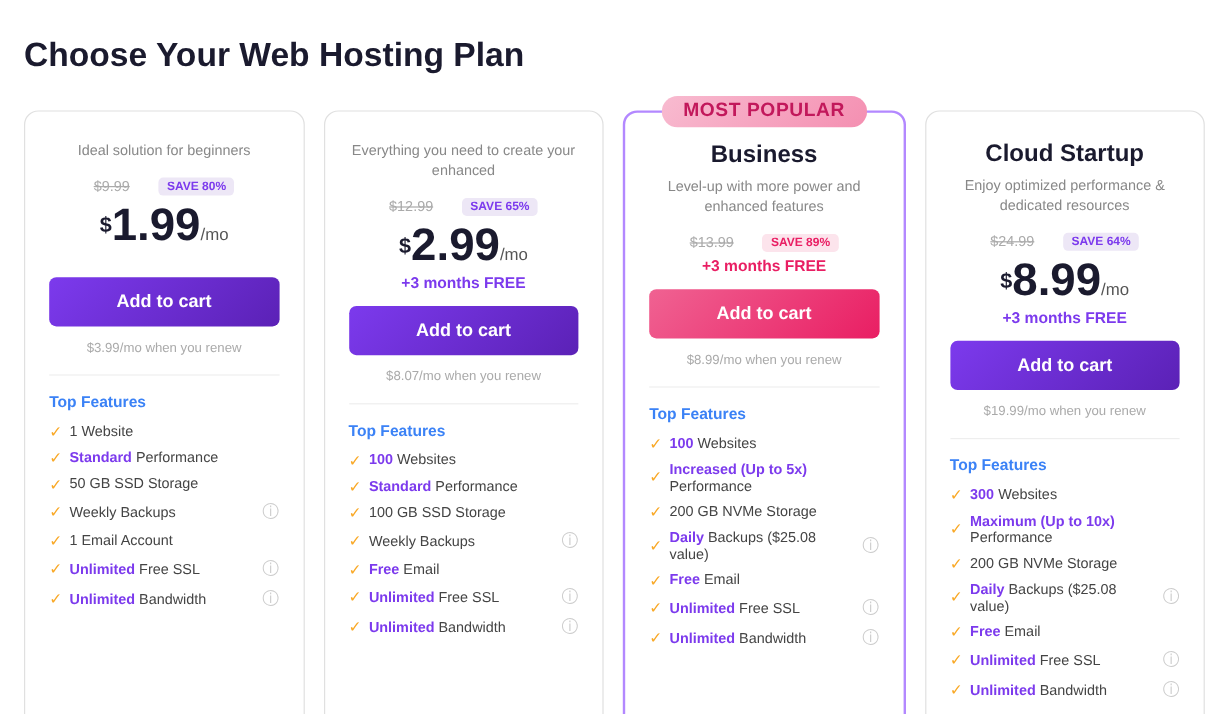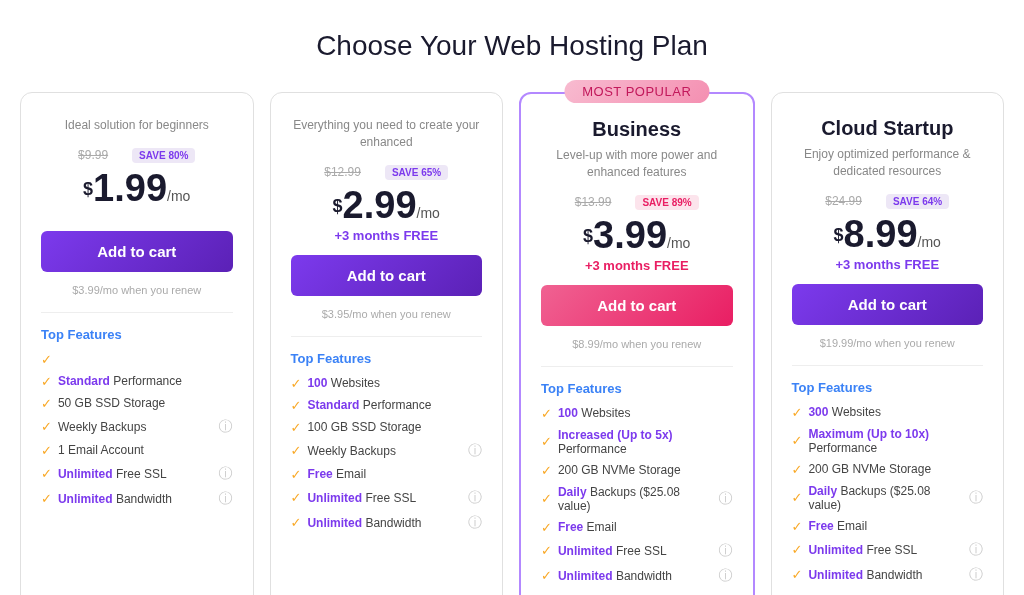--- a/index.html
+++ b/index.html
@@ -3,23 +3,23 @@
   <meta charset="utf-8">
   <style>
     * { box-sizing: border-box; margin: 0; padding: 0; }
     body {
       font-family: 'Segoe UI', Arial, sans-serif;
       background: #fff;
       padding: 30px 20px;
       color: #333;
     }
     h1 {
-      text-align: center;
+      text-align: left;
       font-size: 28px;
-      font-weight: 400;
+      font-weight: 700;
       color: #1a1a2e;
       margin-bottom: 30px;
     }
     .plans-container {
       display: flex;
       justify-content: center;
       gap: 16px;
       max-width: 1000px;
       margin: 0 auto;
     }
@@ -35,22 +35,22 @@
     .plan-card.popular {
       border: 2px solid #b388ff;
     }
     .most-popular-badge {
       position: absolute;
       top: -14px;
       left: 50%;
       transform: translateX(-50%);
       background: linear-gradient(135deg, #f8bbd0, #f48fb1);
       color: #c2185b;
-      font-size: 13px;
-      font-weight: 400;
+      font-size: 16px;
+      font-weight: 700;
       padding: 4px 18px;
       border-radius: 20px;
       white-space: nowrap;
       letter-spacing: 0.5px;
     }
     .plan-name {
       font-size: 20px;
       font-weight: 700;
       color: #1a1a2e;
       text-align: center;
@@ -202,20 +202,21 @@
     <span class="dollar">$</span><span class="amount">1.99</span><span class="per">/mo</span>
   </div>
       <div style="height:20px"></div>
       <button class="add-to-cart-btn btn-purple">Add to cart</button>
       <div class="renew-note">$3.99/mo when you renew</div>
       <hr class="divider">
       <div class="top-features-title">Top Features</div>
       <ul class="feature-list">
         <li>
       <span class="check">✓</span>
+      <span class="feature-text">1 Website</span>
 
     </li>
         <li>
       <span class="check">✓</span>
       <span class="feature-text"><b>Standard</b> Performance</span>
 
     </li>
         <li>
       <span class="check">✓</span>
       <span class="feature-text">50 GB SSD Storage</span>
@@ -247,21 +248,21 @@
       <div class="plan-desc">Everything you need to create your enhanced</div>
       <div class="price-row">
     <span class="original-price">$12.99</span>
     <span class="save-badge purple">SAVE 65%</span>
   </div>
       <div class="main-price">
     <span class="dollar">$</span><span class="amount">2.99</span><span class="per">/mo</span>
   </div>
       <div class="free-months ">+3 months FREE</div>
       <button class="add-to-cart-btn btn-purple">Add to cart</button>
-      <div class="renew-note">$3.95/mo when you renew</div>
+      <div class="renew-note">$8.07/mo when you renew</div>
       <hr class="divider">
       <div class="top-features-title">Top Features</div>
       <ul class="feature-list">
         <li>
       <span class="check">✓</span>
       <span class="feature-text"><b>100</b> Websites</span>
 
     </li>
         <li>
       <span class="check">✓</span>
@@ -296,23 +297,20 @@
       </ul>
     </div>
     <div class="plan-card popular">
       <div class="most-popular-badge">MOST POPULAR</div>
       <div class="plan-name">Business</div>
       <div class="plan-desc">Level-up with more power and enhanced features</div>
       <div class="price-row">
     <span class="original-price">$13.99</span>
     <span class="save-badge pink">SAVE 89%</span>
   </div>
-      <div class="main-price">
-    <span class="dollar">$</span><span class="amount">3.99</span><span class="per">/mo</span>
-  </div>
       <div class="free-months pink">+3 months FREE</div>
       <button class="add-to-cart-btn btn-pink">Add to cart</button>
       <div class="renew-note">$8.99/mo when you renew</div>
       <hr class="divider">
       <div class="top-features-title">Top Features</div>
       <ul class="feature-list">
         <li>
       <span class="check">✓</span>
       <span class="feature-text"><b>100</b> Websites</span>
 

